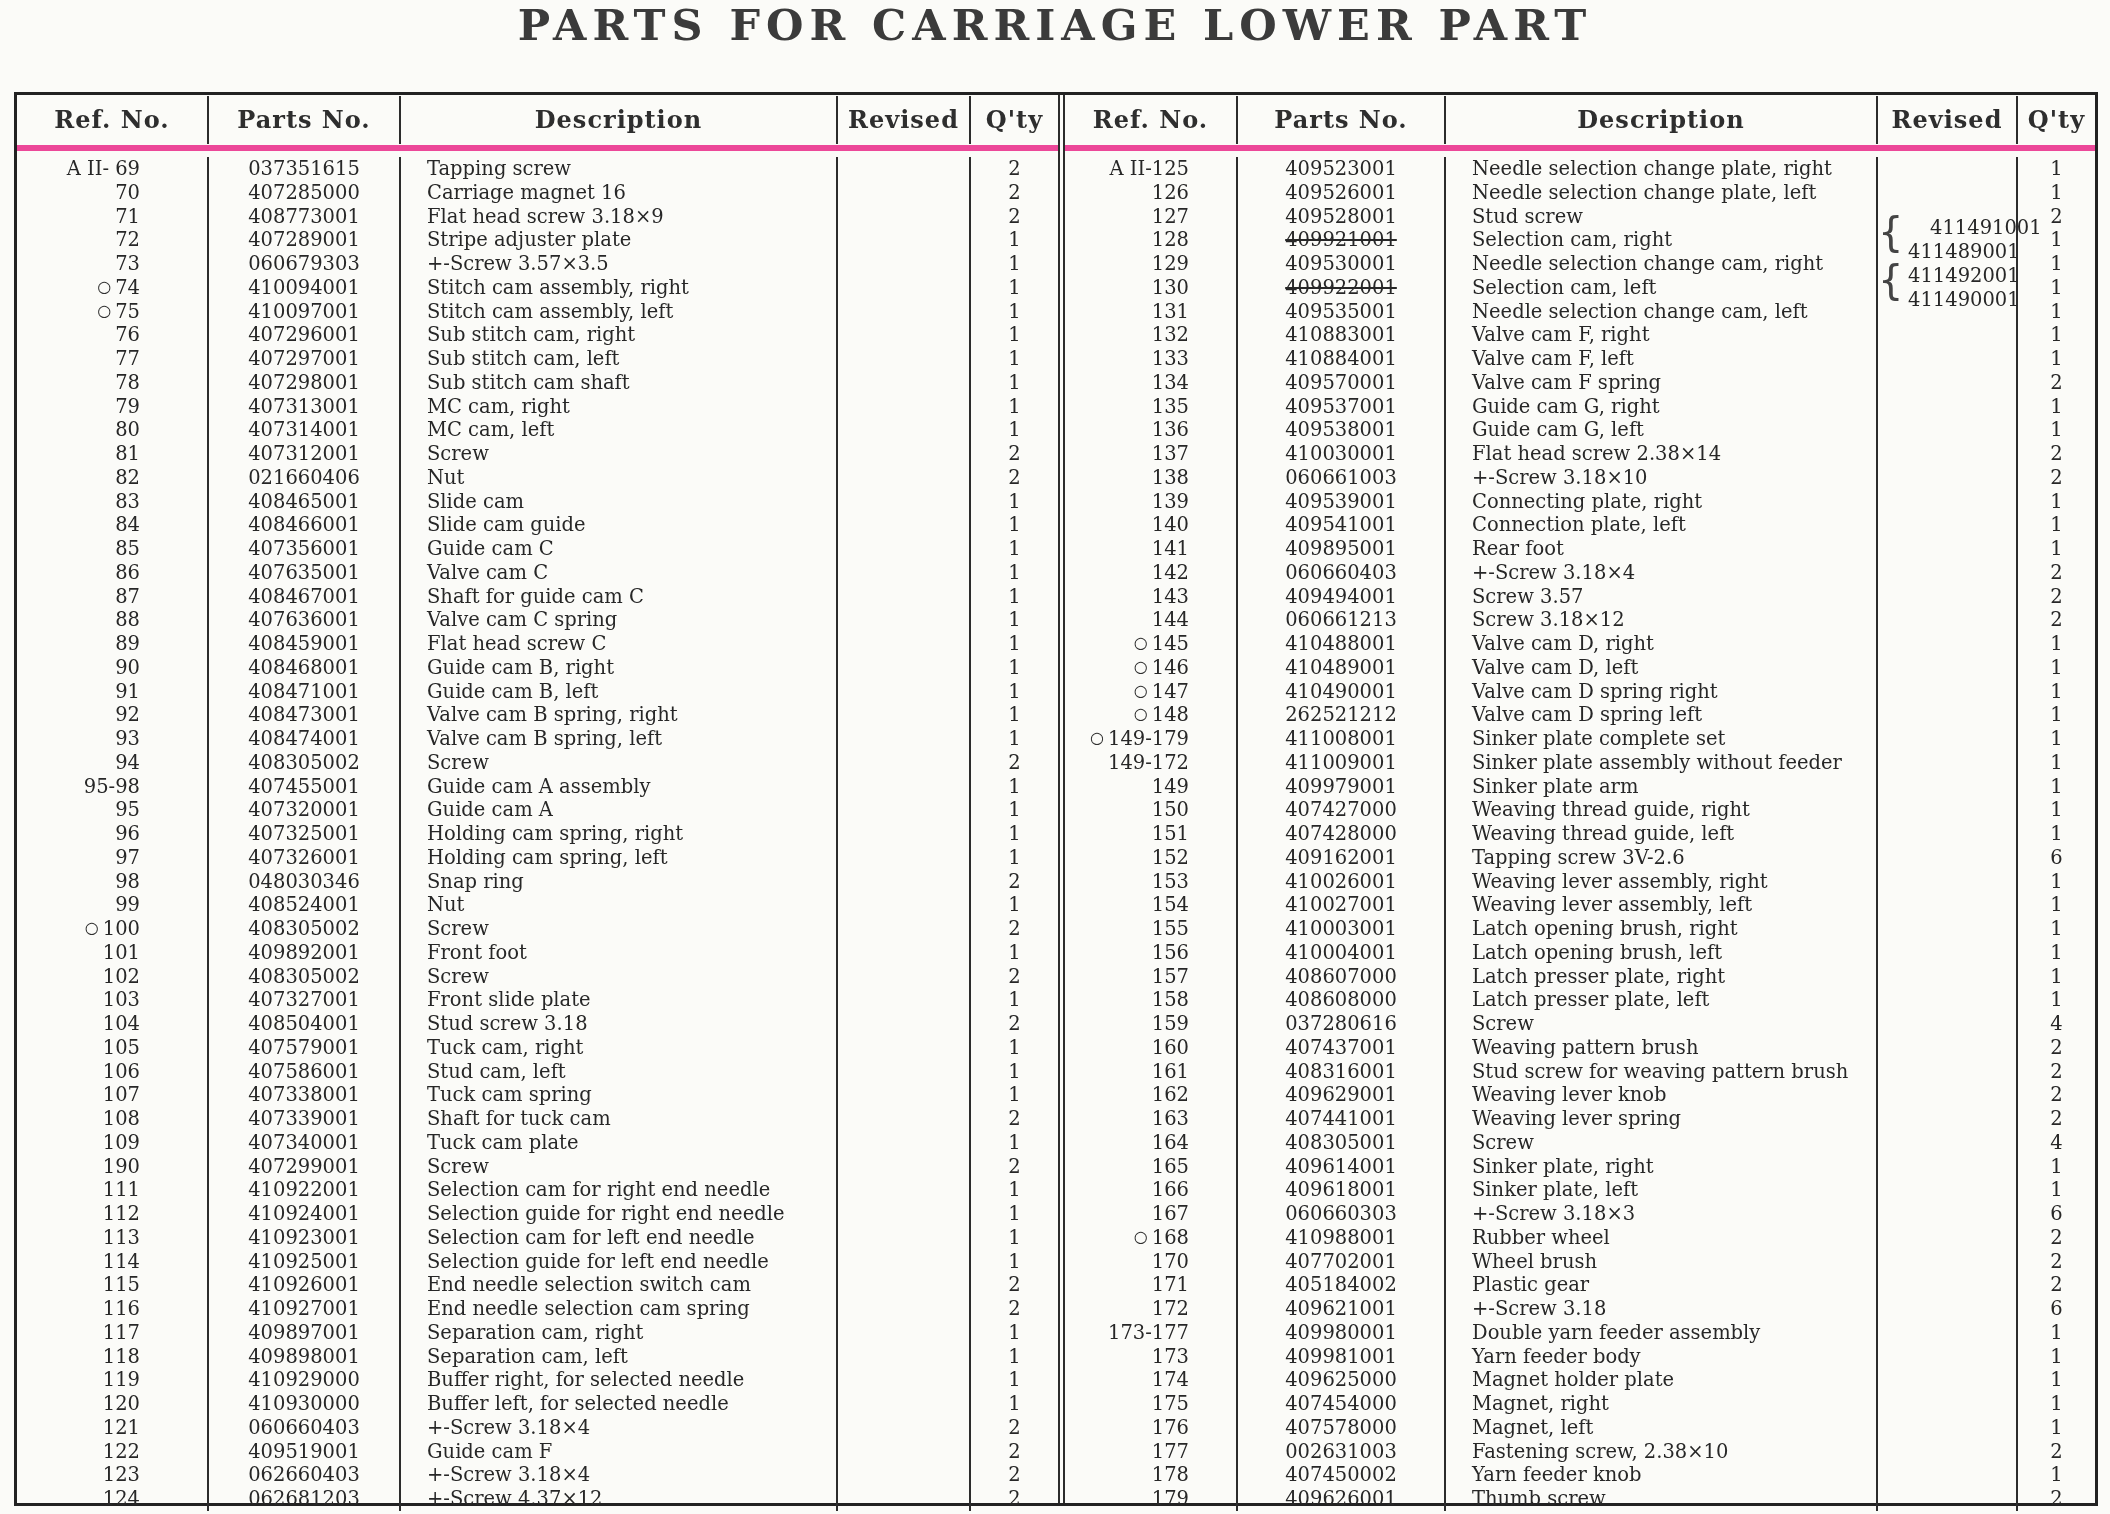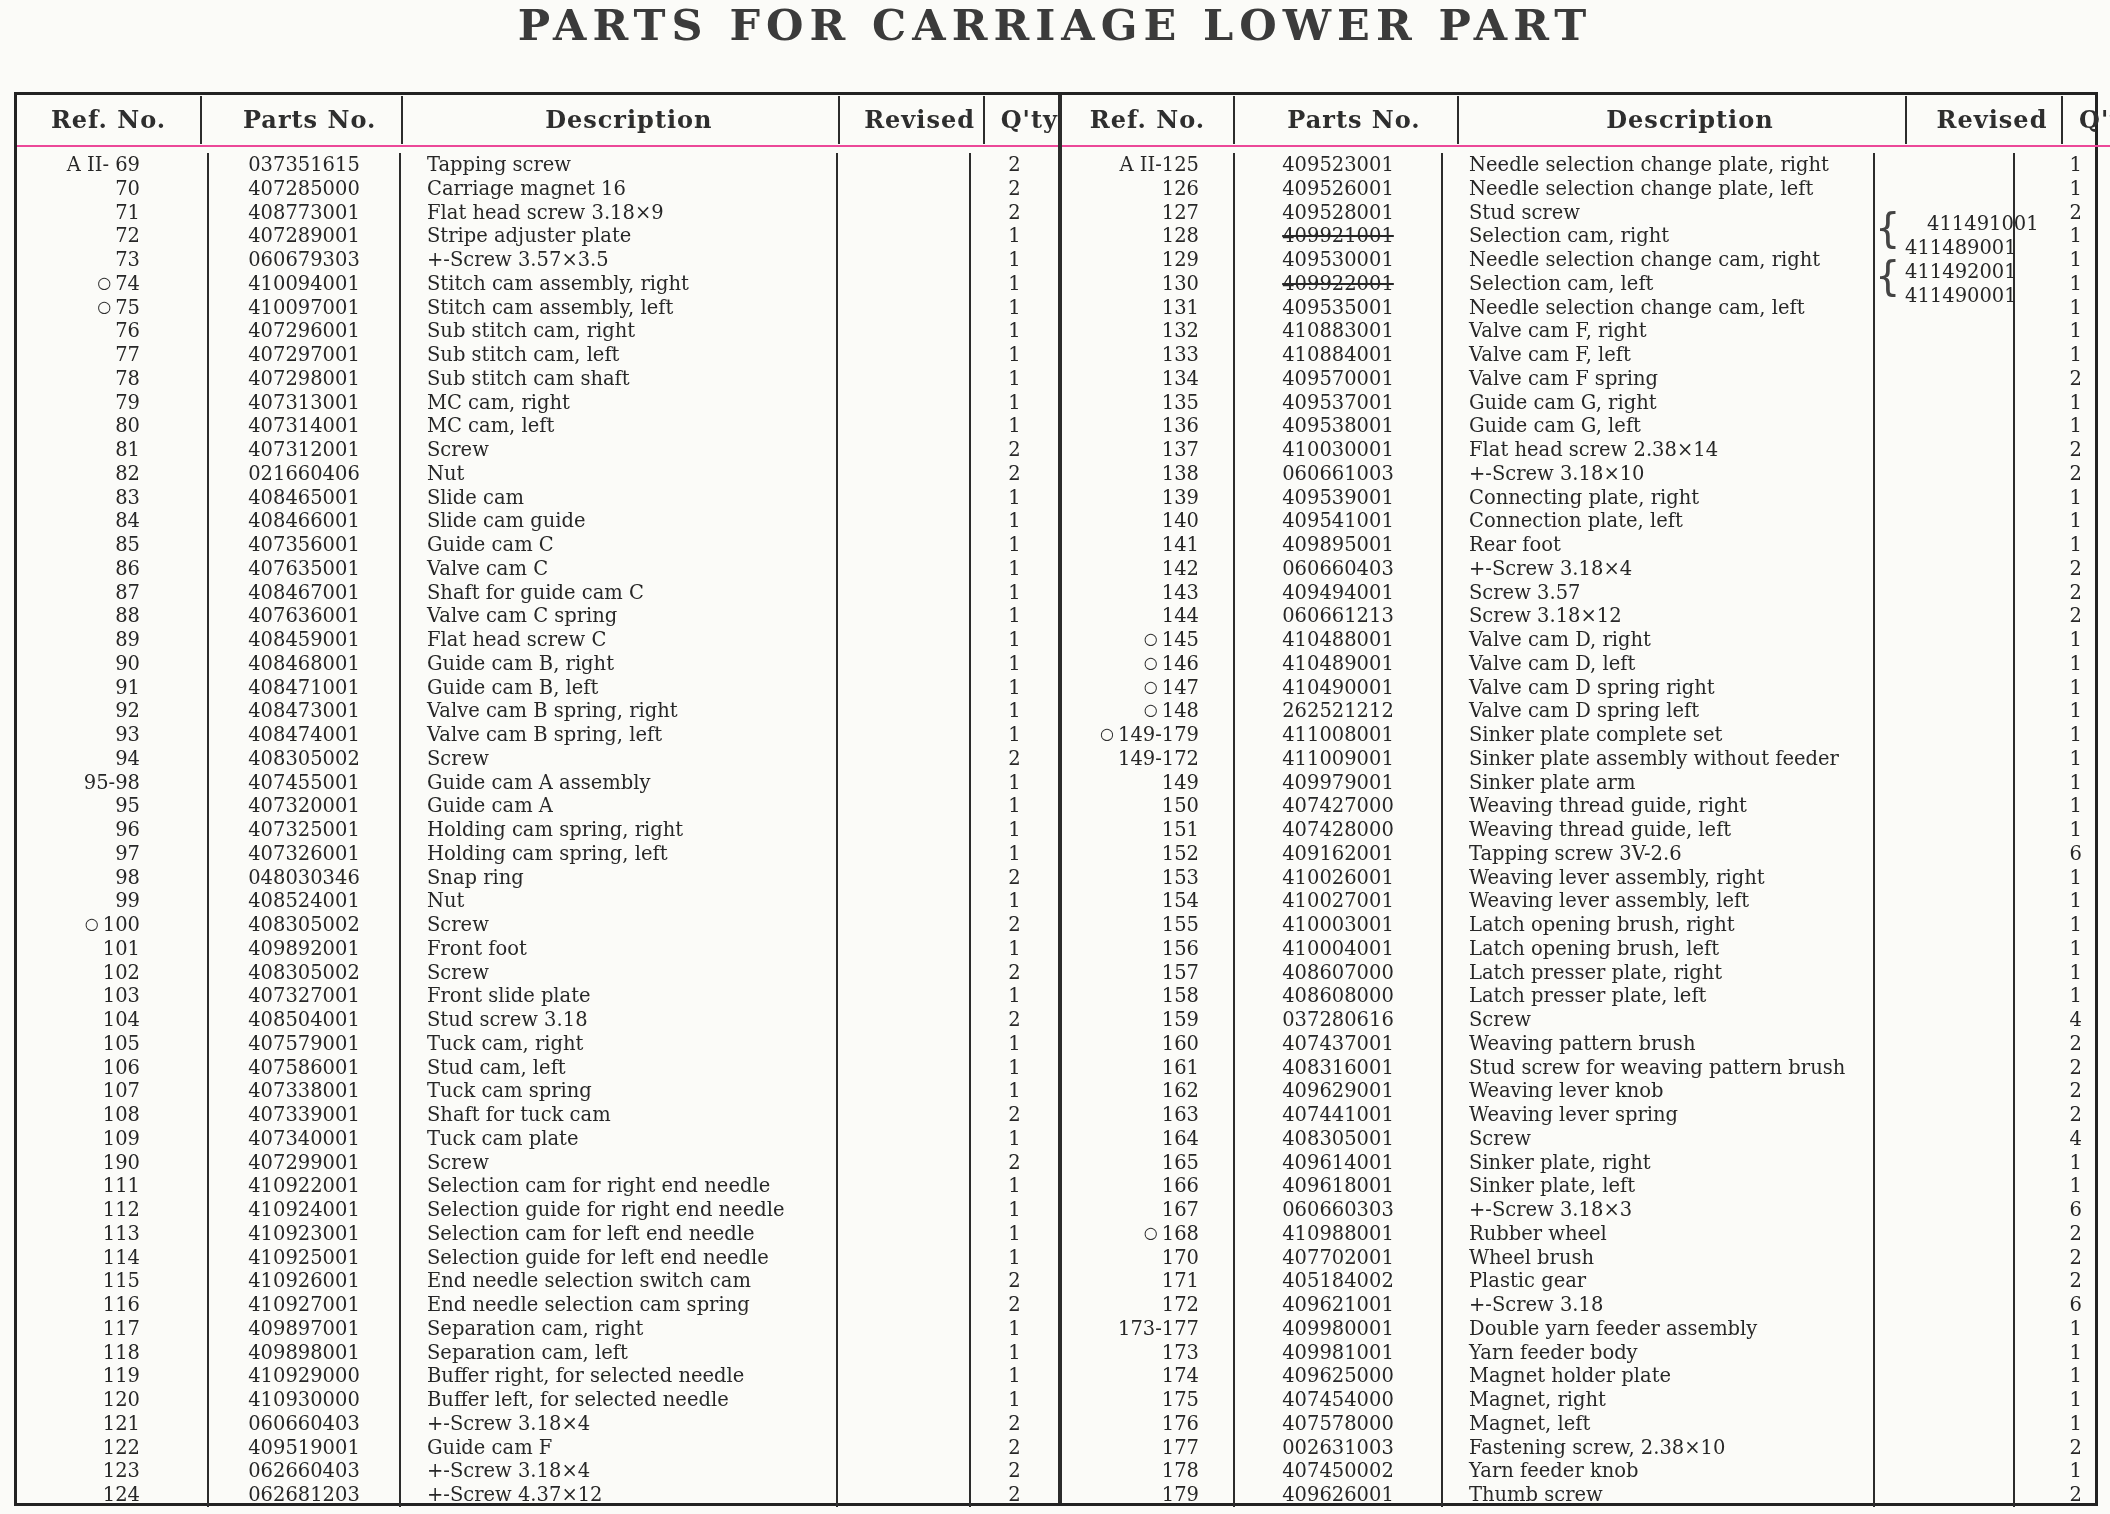--- a/index.html
+++ b/index.html
@@ -28,22 +28,22 @@
   .half{display:flex;flex-direction:column;}
   .half.left{width:1041px;}
   .half.right{flex:1;}
   .divider{
     width:7px;box-sizing:border-box;
     border-left:2px solid #2c2c2c;
     border-right:2px solid #2c2c2c;
   }
   .hrow{
     display:flex;height:50px;
-    border-bottom:2px solid #ec4899;
-    align-items:center;flex:none;gap:16px;
+    border-bottom:6px solid #ec4899;
+    align-items:center;flex:none;
   }
   .tbody{display:flex;flex-direction:column;padding-top:6px;justify-content:flex-end;}
   .trow{display:flex;height:23.75px;flex:none;}
   .cell{
     box-sizing:border-box;height:100%;
     border-right:2px solid #2c2c2c;
     font-size:19.5px;line-height:23.5px;
     white-space:nowrap;overflow:visible;
     position:relative;
   }
@@ -59,21 +59,21 @@
   .left .c3{width:133px;}
   .left .c4{flex:1;border-right:none;}
   
   .right .c0{width:173px;}
   .right .c1{width:208px;}
   .right .c2{width:432px;}
   .right .c3{width:140px;}
   .right .c4{flex:1;border-right:none;}
   
   .tbody .c0{text-align:right;padding-right:67px;}
-  .right .tbody .c0{padding-right:34px;}
+  .right .tbody .c0{padding-right:47px;}
   .tbody .c1{text-align:center;}
   .tbody .c2{text-align:left;padding-left:26px;}
   .tbody .c3{text-align:left;padding-left:14px;}
   .tbody .c4{text-align:center;}
   .circle{
     font-size:16px;margin-right:4px;position:relative;top:-2px;
     color:#2f2f2f;
   }
   .strike{text-decoration:line-through;text-decoration-thickness:2px;}
   .rev-val{position:relative;top:-12px;display:inline-block;}

